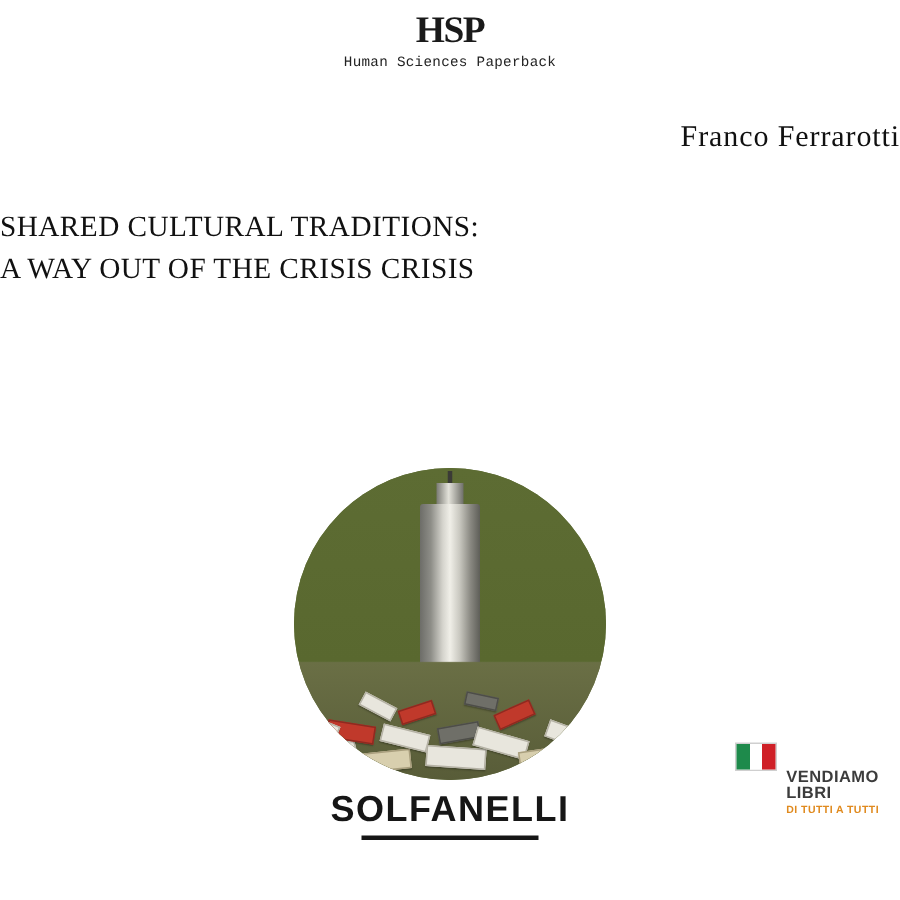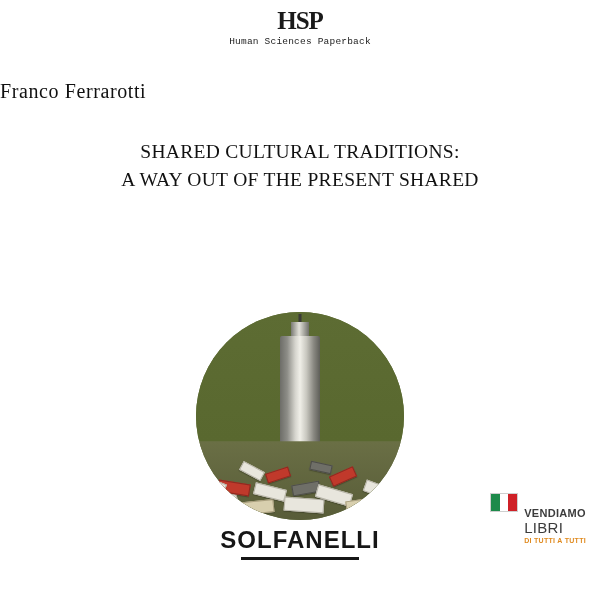--- a/index.html
+++ b/index.html
@@ -45,34 +45,33 @@
     letter-spacing: 0.2px;
     color: #222222;
   }
 
   
   .author {
     position: absolute;
     top: 80px;
     left: 0;
     width: 600px;
-    text-align: left;
+    text-align: right;
     font-family: "Liberation Serif", serif;
     font-size: 20px;
     color: #111111;
     letter-spacing: 0.6px;
   }
 
   
   .title {
     position: absolute;
     top: 138px;
     left: 0;
     width: 600px;
-    text-align: center;
     font-family: "Liberation Serif", serif;
     font-size: 19.5px;
     color: #111111;
     line-height: 1.45;
     letter-spacing: 0.3px;
   }
   .title-line {
     display: block;
     white-space: nowrap;
   }
@@ -180,22 +179,22 @@
     line-height: 1.05;
   }
   .badge-l1 {
     font-size: 11px;
     font-weight: 700;
     color: #3c3c3c;
     letter-spacing: 0.3px;
     margin-top: 48px;
   }
   .badge-l2 {
-    font-size: 15px;
-    font-weight: 400;
+    font-size: 11px;
+    font-weight: 700;
     color: #3c3c3c;
     letter-spacing: 0.3px;
   }
   .badge-l3 {
     font-size: 7px;
     font-weight: 700;
     color: #e08a1e;
     letter-spacing: 0.3px;
     margin-top: 1px;
   }
@@ -232,21 +231,21 @@
 
   <div class="imprint">
     <div class="imprint-logo"><span>HSP</span></div>
     <div class="imprint-sub">Human Sciences Paperback</div>
   </div>
 
   <div class="author">Franco Ferrarotti</div>
 
   <div class="title">
     <span class="title-line">SHARED CULTURAL TRADITIONS:</span>
-    <span class="title-line">A WAY OUT OF THE PRESENT SHARED</span>
+    <span class="title-line">A WAY OUT OF THE CRISIS CRISIS</span>
   </div>
 
   <div class="illustration">
     <div class="circle">
       <div class="circle-sky"></div>
 
       <div class="tower-spire"></div>
       <div class="tower-top"></div>
       <div class="tower"></div>
       <div class="tower-base"></div>

